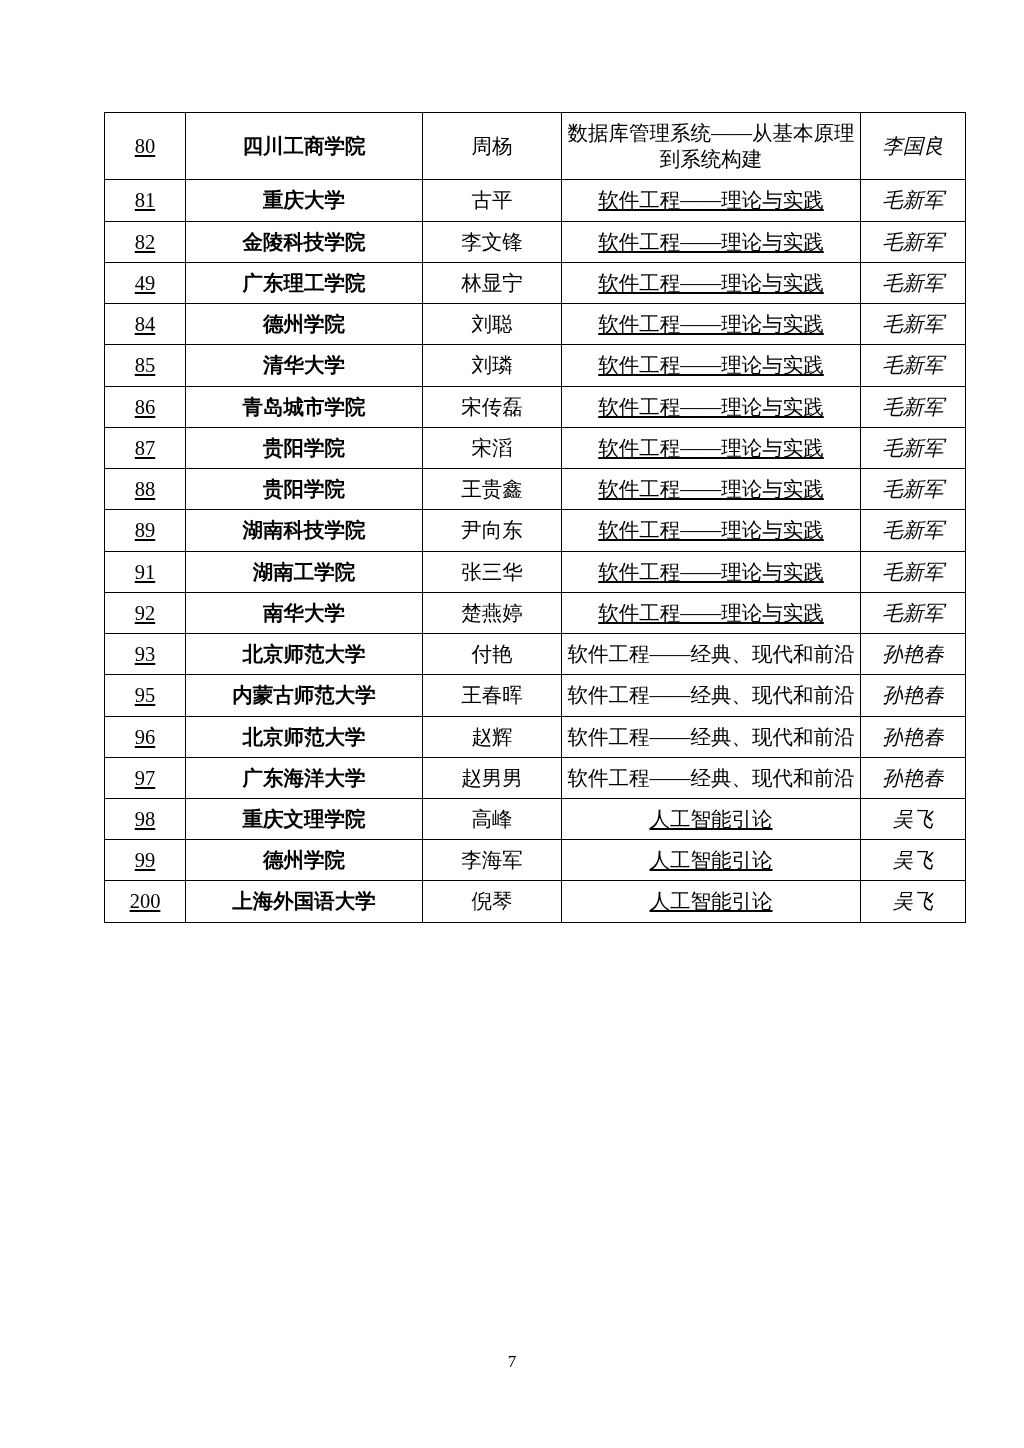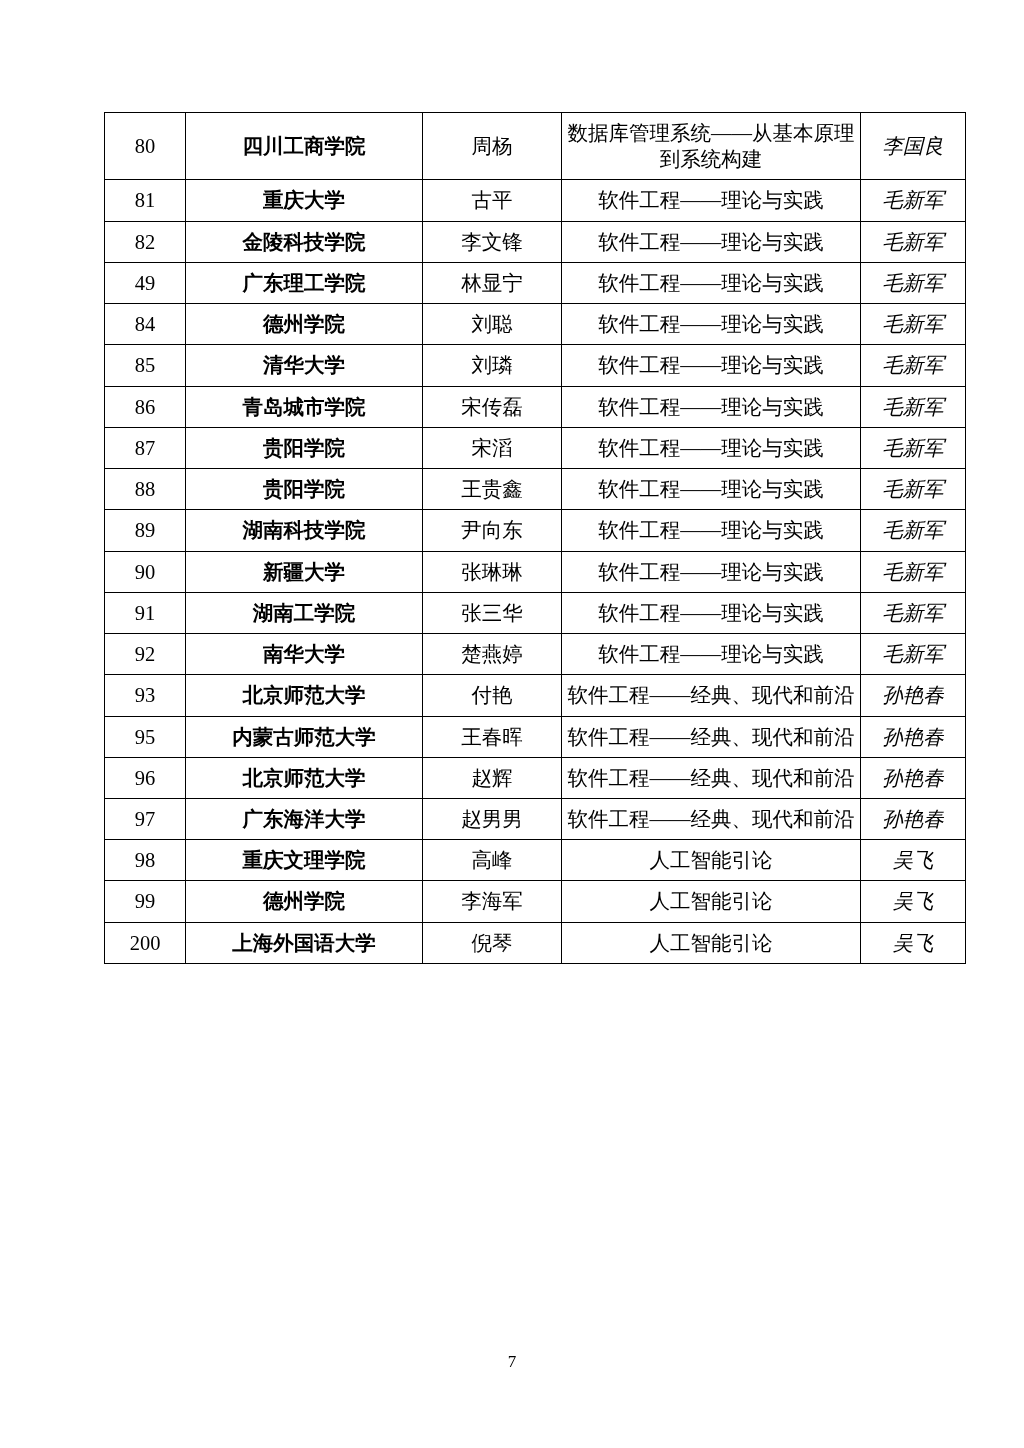--- a/index.html
+++ b/index.html
@@ -31,35 +31,37 @@
     border: 1px solid #000000;
     text-align: center;
     vertical-align: middle;
     font-size: 20.5px;
     line-height: 1.28;
     padding: 7px 4px;
     font-family: "Liberation Serif", "DejaVu Serif", serif;
   }
   td.col-index {
     width: 72px;
+    text-decoration: underline;
   }
   td.col-school {
     width: 228px;
     font-weight: bold;
   }
   td.col-teacher {
     width: 130px;
   }
   td.col-course {
     width: 290px;
     text-align: left;
     padding-left: 10px;
     padding-right: 10px;
   }
   td.col-course.centered {
+    text-decoration: underline;
   }
   td.col-expert {
     width: 96px;
     font-style: italic;
   }
   .page-number {
     position: absolute;
     left: 0;
     right: 0;
     bottom: 76px;
@@ -138,27 +140,20 @@
           <td class="col-expert">毛新军</td>
         </tr>
         <tr>
           <td class="col-index">89</td>
           <td class="col-school">湖南科技学院</td>
           <td class="col-teacher">尹向东</td>
           <td class="col-course centered">软件工程——理论与实践</td>
           <td class="col-expert">毛新军</td>
         </tr>
         <tr>
-          <td class="col-index">90</td>
-          <td class="col-school">新疆大学</td>
-          <td class="col-teacher">张琳琳</td>
-          <td class="col-course centered">软件工程——理论与实践</td>
-          <td class="col-expert">毛新军</td>
-        </tr>
-        <tr>
           <td class="col-index">91</td>
           <td class="col-school">湖南工学院</td>
           <td class="col-teacher">张三华</td>
           <td class="col-course centered">软件工程——理论与实践</td>
           <td class="col-expert">毛新军</td>
         </tr>
         <tr>
           <td class="col-index">92</td>
           <td class="col-school">南华大学</td>
           <td class="col-teacher">楚燕婷</td>

